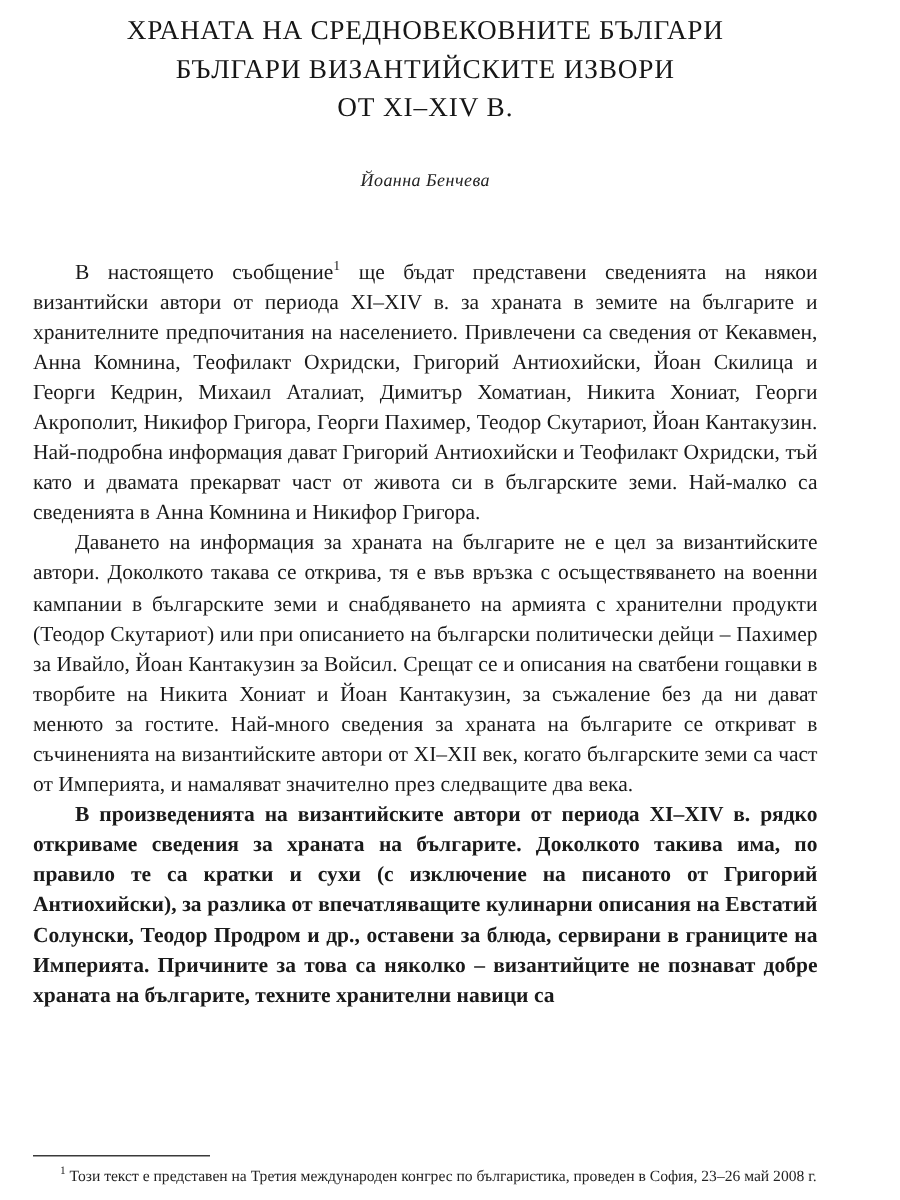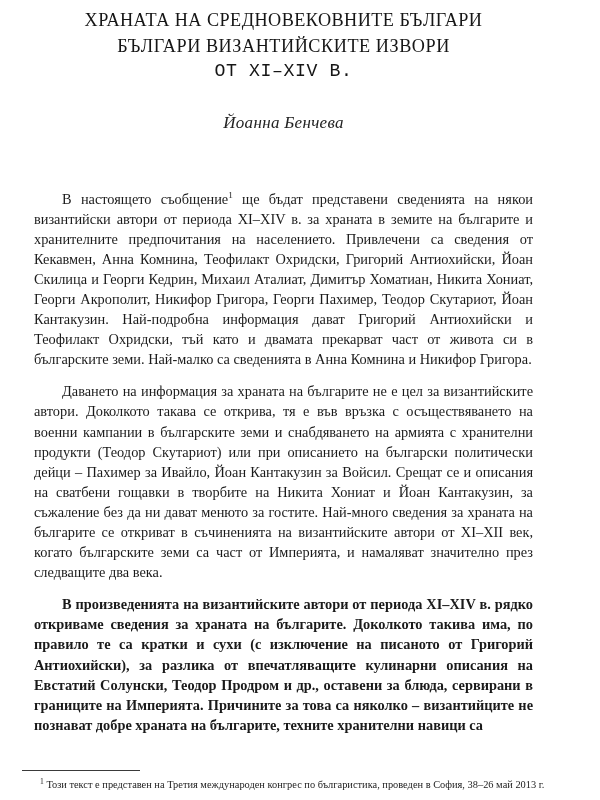--- a/index.html
+++ b/index.html
@@ -34,43 +34,43 @@
   }
   .title-line {
     font-size: 18.2px;
     letter-spacing: 0.55px;
     font-weight: 400;
     line-height: 25.5px;
     white-space: nowrap;
     color: #161616;
   }
   .title-line.l1 { letter-spacing: 0.45px; }
-  .title-line.l3 { letter-spacing: 0.6px; font-family: Liberation Mono, monospace; }
+  .title-line.l3 { letter-spacing: 0.6px; }
 
   .author {
     text-align: center;
     font-style: italic;
-    font-size: 17px;
+    font-size: 12px;
     margin-top: 28px;
     letter-spacing: 0.3px;
     color: #232323;
   }
 
   
   .body-text {
     margin-top: 44px;
     font-size: 14.35px;
     line-height: 20.1px;
     text-align: justify;
     text-justify: inter-word;
     color: #1a1a1a;
     hyphens: manual;
   }
   .body-text p {
-    margin: 12px;
+    margin: 0;
     text-indent: 28px;
     text-align: justify;
   }
   .body-text p:last-of-type { text-align: justify; font-weight: bold; }
 
   sup.fn-ref {
     font-size: 9.2px;
     vertical-align: super;
     line-height: 0;
   }
@@ -117,17 +117,17 @@
   <div class="body-text">
     <p><span>В настоящето съобщение<sup class="fn-ref">1</sup> ще бъдат представени сведенията на някои византийски автори от периода XI–XIV в. за храната в земите на българите и хранителните предпочитания на населението. Привлечени са сведения от Кекавмен, Анна Комнина, Теофилакт Охридски, Григорий Антиохийски, Йоан Скилица и Георги Кедрин, Михаил Аталиат, Димитър Хоматиан, Никита Хониат, Георги Акрополит, Никифор Григора, Георги Пахимер, Теодор Скутариот, Йоан Кантакузин. Най-подробна информация дават Григорий Антиохийски и Теофилакт Охридски, тъй като и двамата прекарват част от живота си в българските земи. Най-малко са сведенията в Анна Комнина и Никифор Григора.</span></p>
     <p><span>Даването на информация за храната на българите не е цел за византийските автори. Доколкото такава се открива, тя е във връзка с осъществяването на военни кампании в българските земи и снабдяването на армията с хранителни продукти (Теодор Скутариот) или при описанието на български политически дейци – Пахимер за Ивайло, Йоан Кантакузин за Войсил. Срещат се и описания на сватбени гощавки в творбите на Никита Хониат и Йоан Кантакузин, за съжаление без да ни дават менюто за гостите. Най-много сведения за храната на българите се откриват в съчиненията на византийските автори от XI–XII век, когато българските земи са част от Империята, и намаляват значително през следващите два века.</span></p>
     <p><span>В произведенията на византийските автори от периода XI–XIV в. рядко откриваме сведения за храната на българите. Доколкото такива има, по правило те са кратки и сухи (с изключение на писаното от Григорий Антиохийски), за разлика от впечатляващите кулинарни описания на Евстатий Солунски, Теодор Продром и др., оставени за блюда, сервирани в границите на Империята. Причините за това са няколко – византийците не познават добре храната на българите, техните хранителни навици са</span></p>
   </div>
 
   <div class="footnote-area">
     <div class="footnote-rule"></div>
     <div class="footnote-text">
       <sup>1</sup>
-      <span>Този текст е представен на Третия международен конгрес по българистика, проведен в София, 38–26 май 2013 г.</span>
+      <span>Този текст е представен на Третия международен конгрес по българистика, проведен в София, 23–26 май 2008 г.</span>
     </div>
   </div>
 
 </div>
 
 </body></html>

